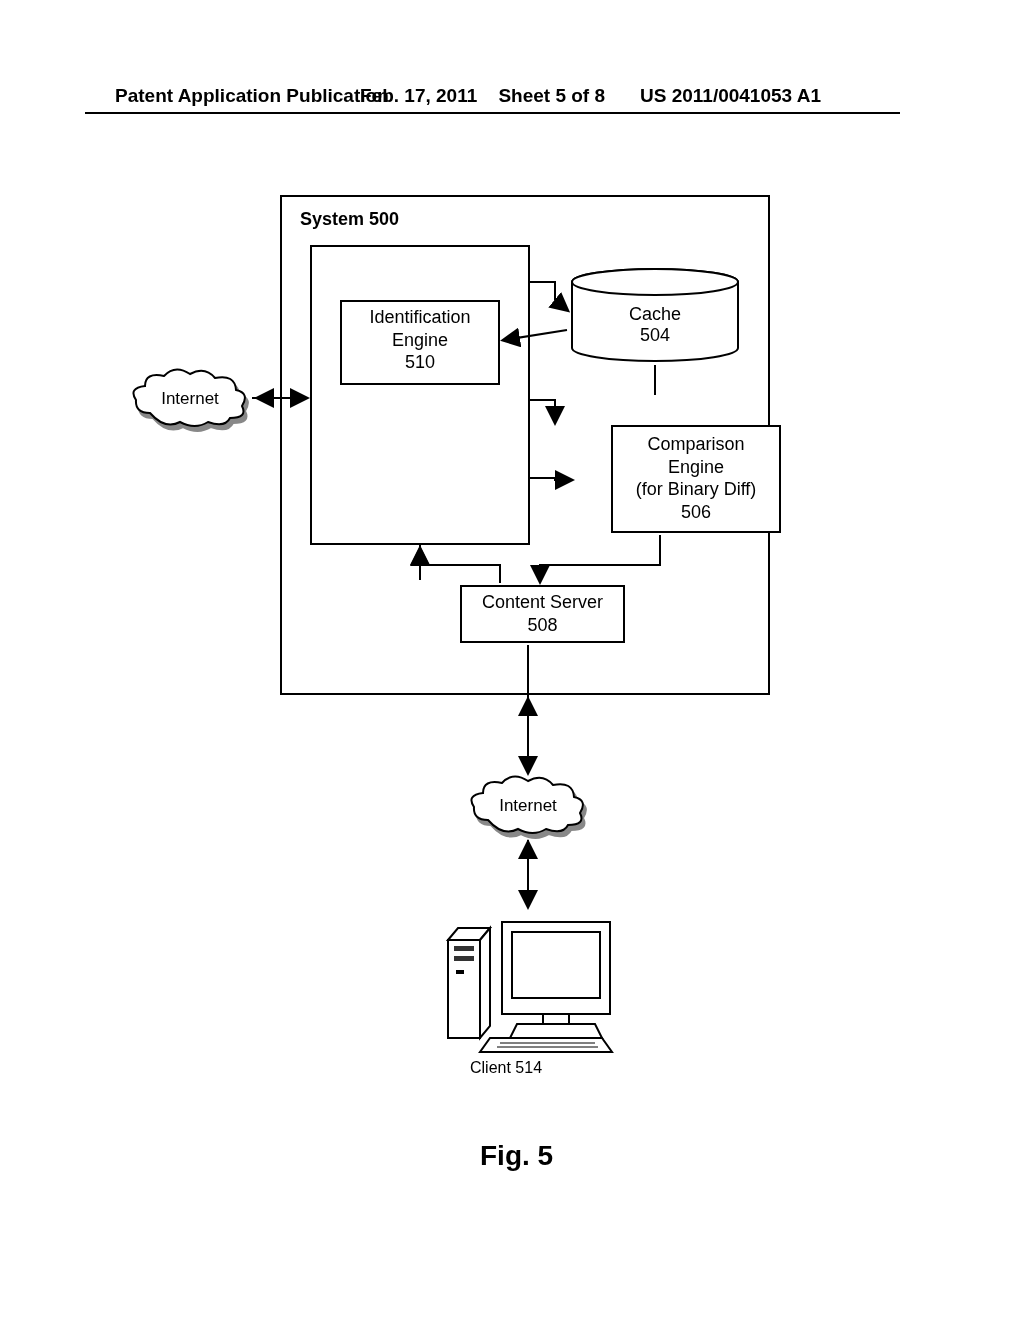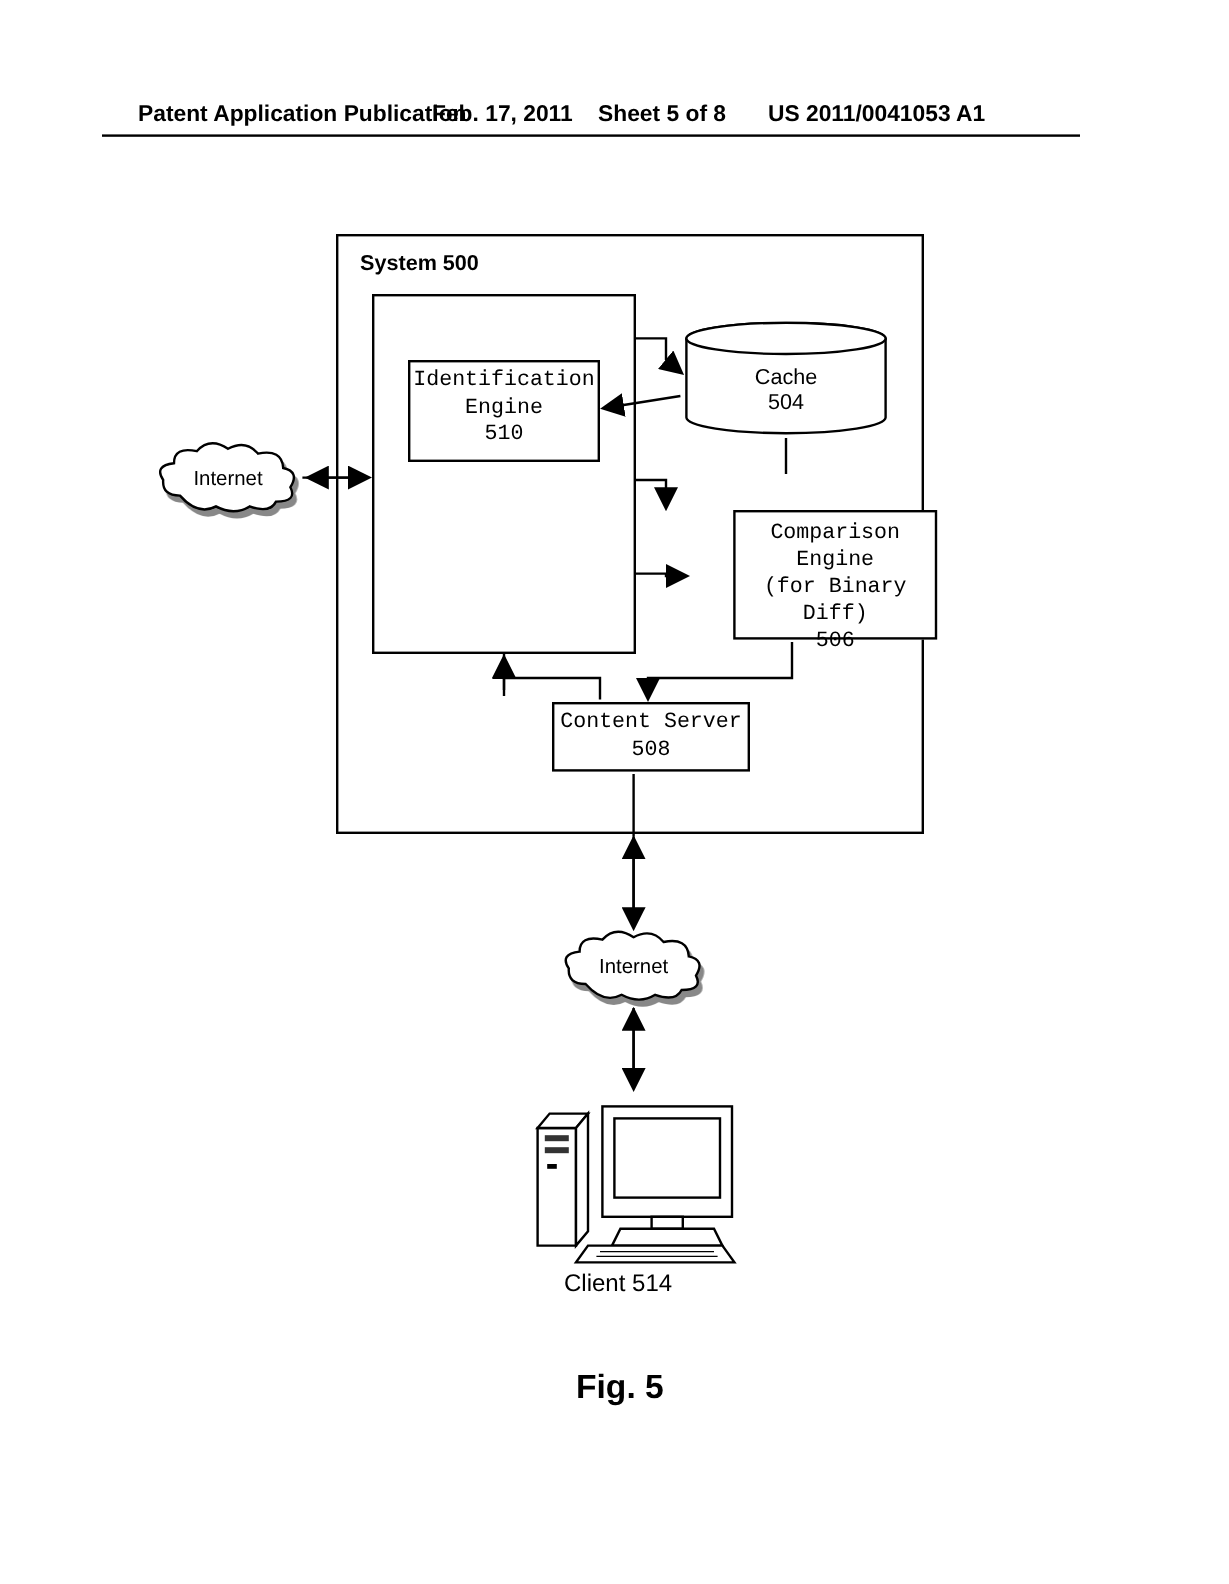--- a/index.html
+++ b/index.html
@@ -41,21 +41,20 @@
   }
   .box {
     position: absolute;
     border: 2px solid #000;
     background: #fff;
     text-align: center;
     font-size: 18px;
     line-height: 1.25;
     box-sizing: border-box;
     padding-top: 4px;
-    font-family: Liberation Mono, monospace;
   }
   .label {
     position: absolute;
     font-size: 18px;
     line-height: 1.25;
   }
   .bold { font-weight: bold; }
 
   
   #system-box {
@@ -138,21 +137,21 @@
   #client-svg {
     position: absolute;
     left: 440px;
     top: 910px;
     width: 185px;
     height: 145px;
   }
   #client-label {
     left: 470px;
     top: 1058px;
-    font-size: 20px;
+    font-size: 16px;
   }
 
   
   #fig-caption {
     position: absolute;
     left: 480px;
     top: 1140px;
     font-size: 28px;
     font-weight: bold;
   }

